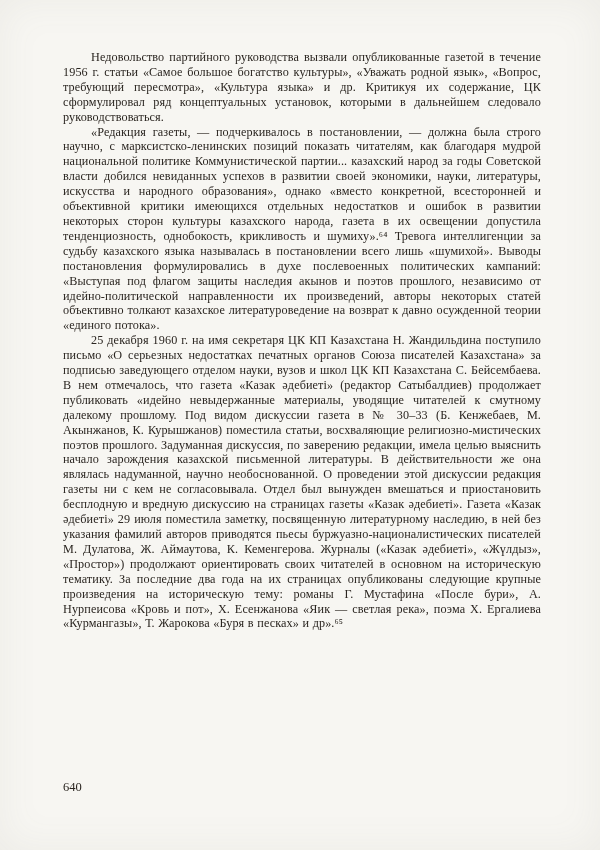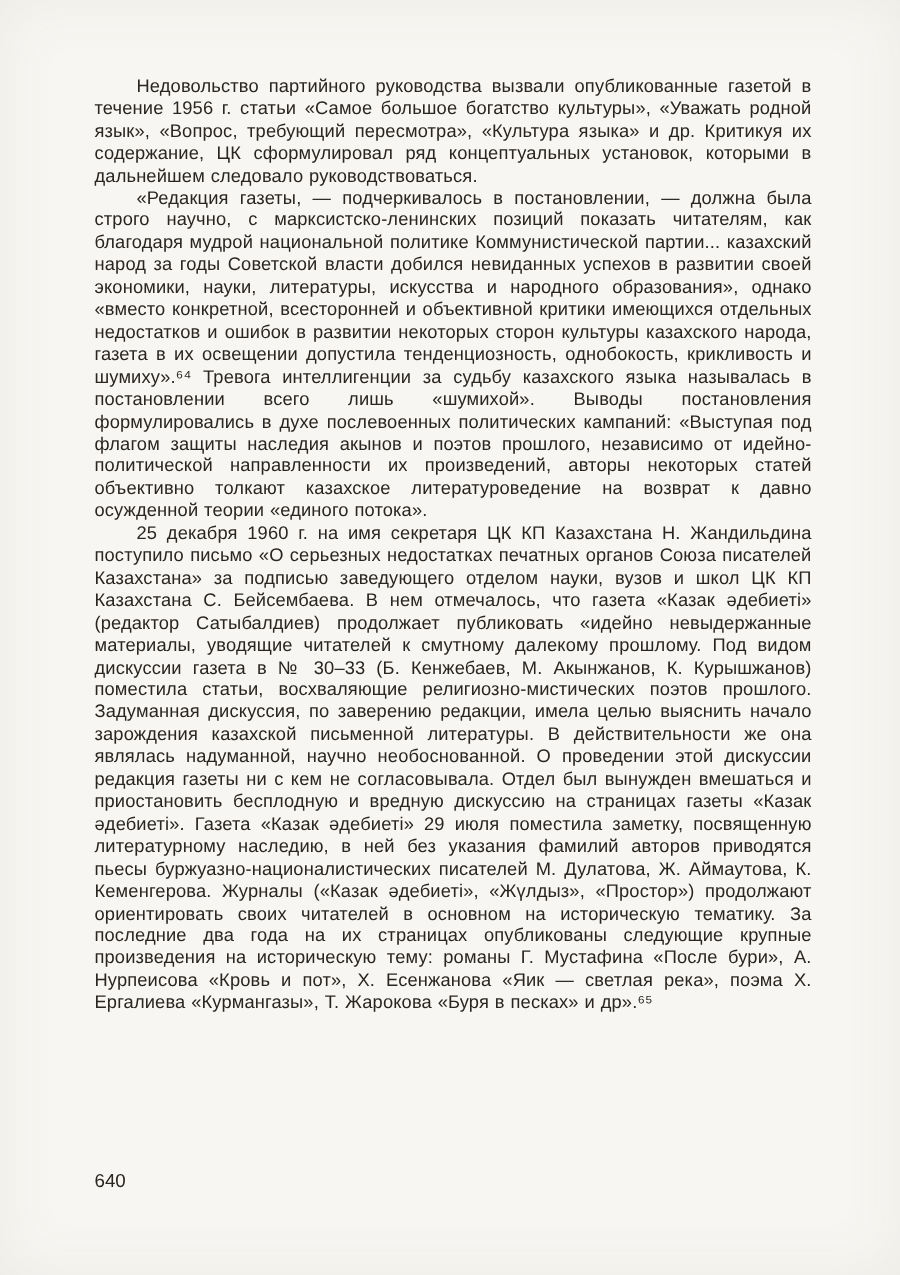--- a/index.html
+++ b/index.html
@@ -8,21 +8,21 @@
     background: #e9e8e4;
   }
   .page {
     position: relative;
     width: 600px;
     height: 850px;
     margin: 0 auto;
     background: #f7f6f2;
     box-shadow: inset 0 0 40px rgba(120,115,100,0.08);
     overflow: hidden;
-    font-family: Liberation Sans, sans-serif;
+    font-family: Liberation Serif, serif;
     color: #2a2520;
   }
   .text-block {
     position: absolute;
     left: 63px;
     top: 50px;
     width: 478px;
     font-size: 12.2px;
     line-height: 14.9px;
     text-align: justify;

